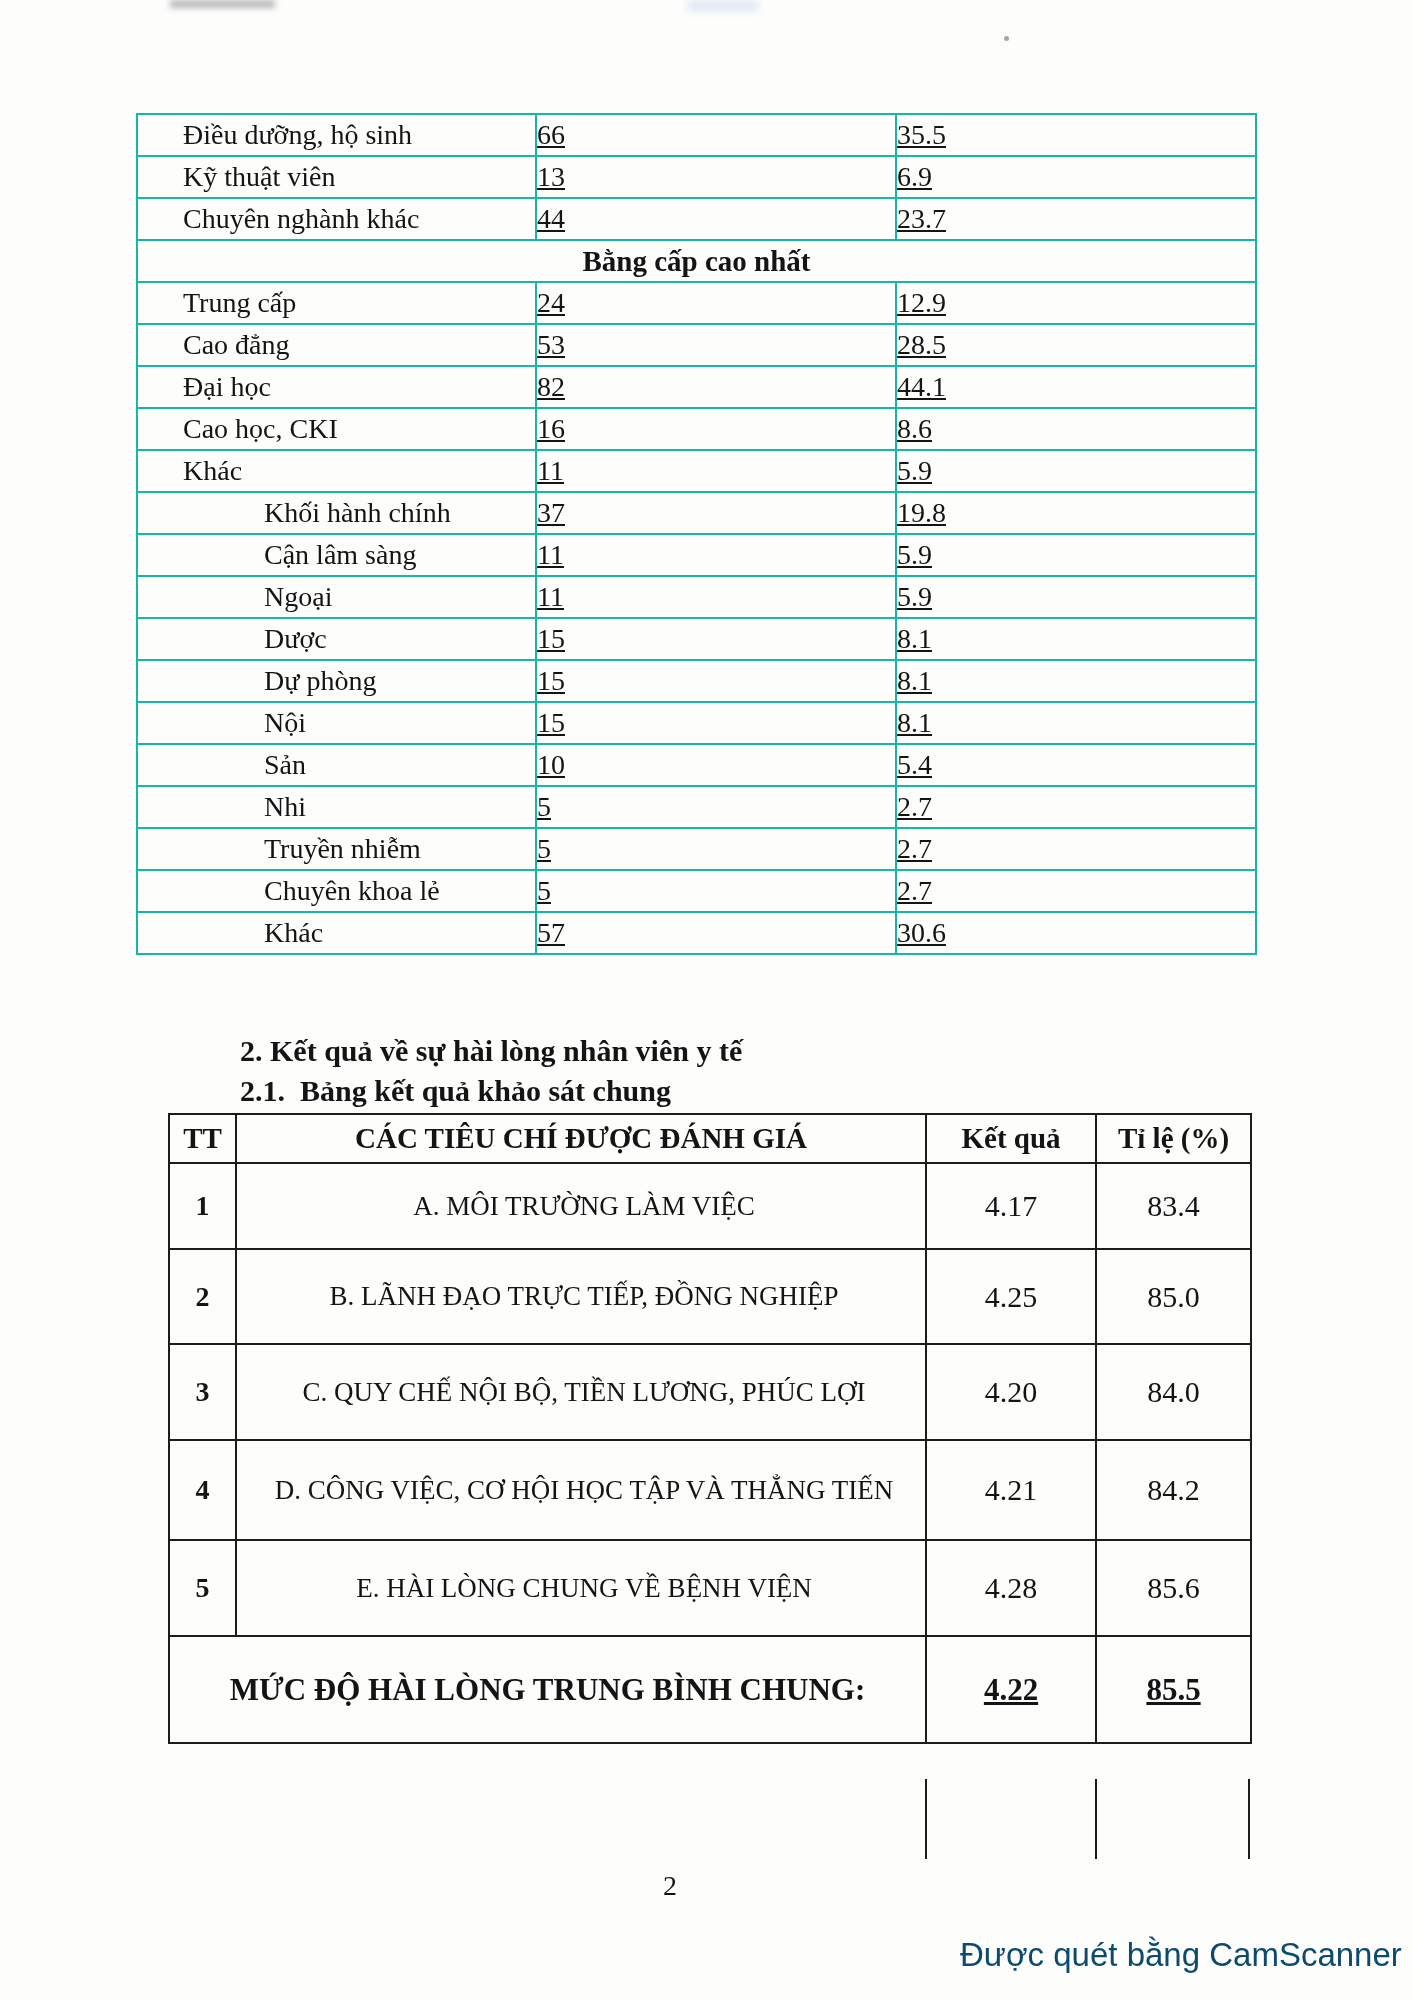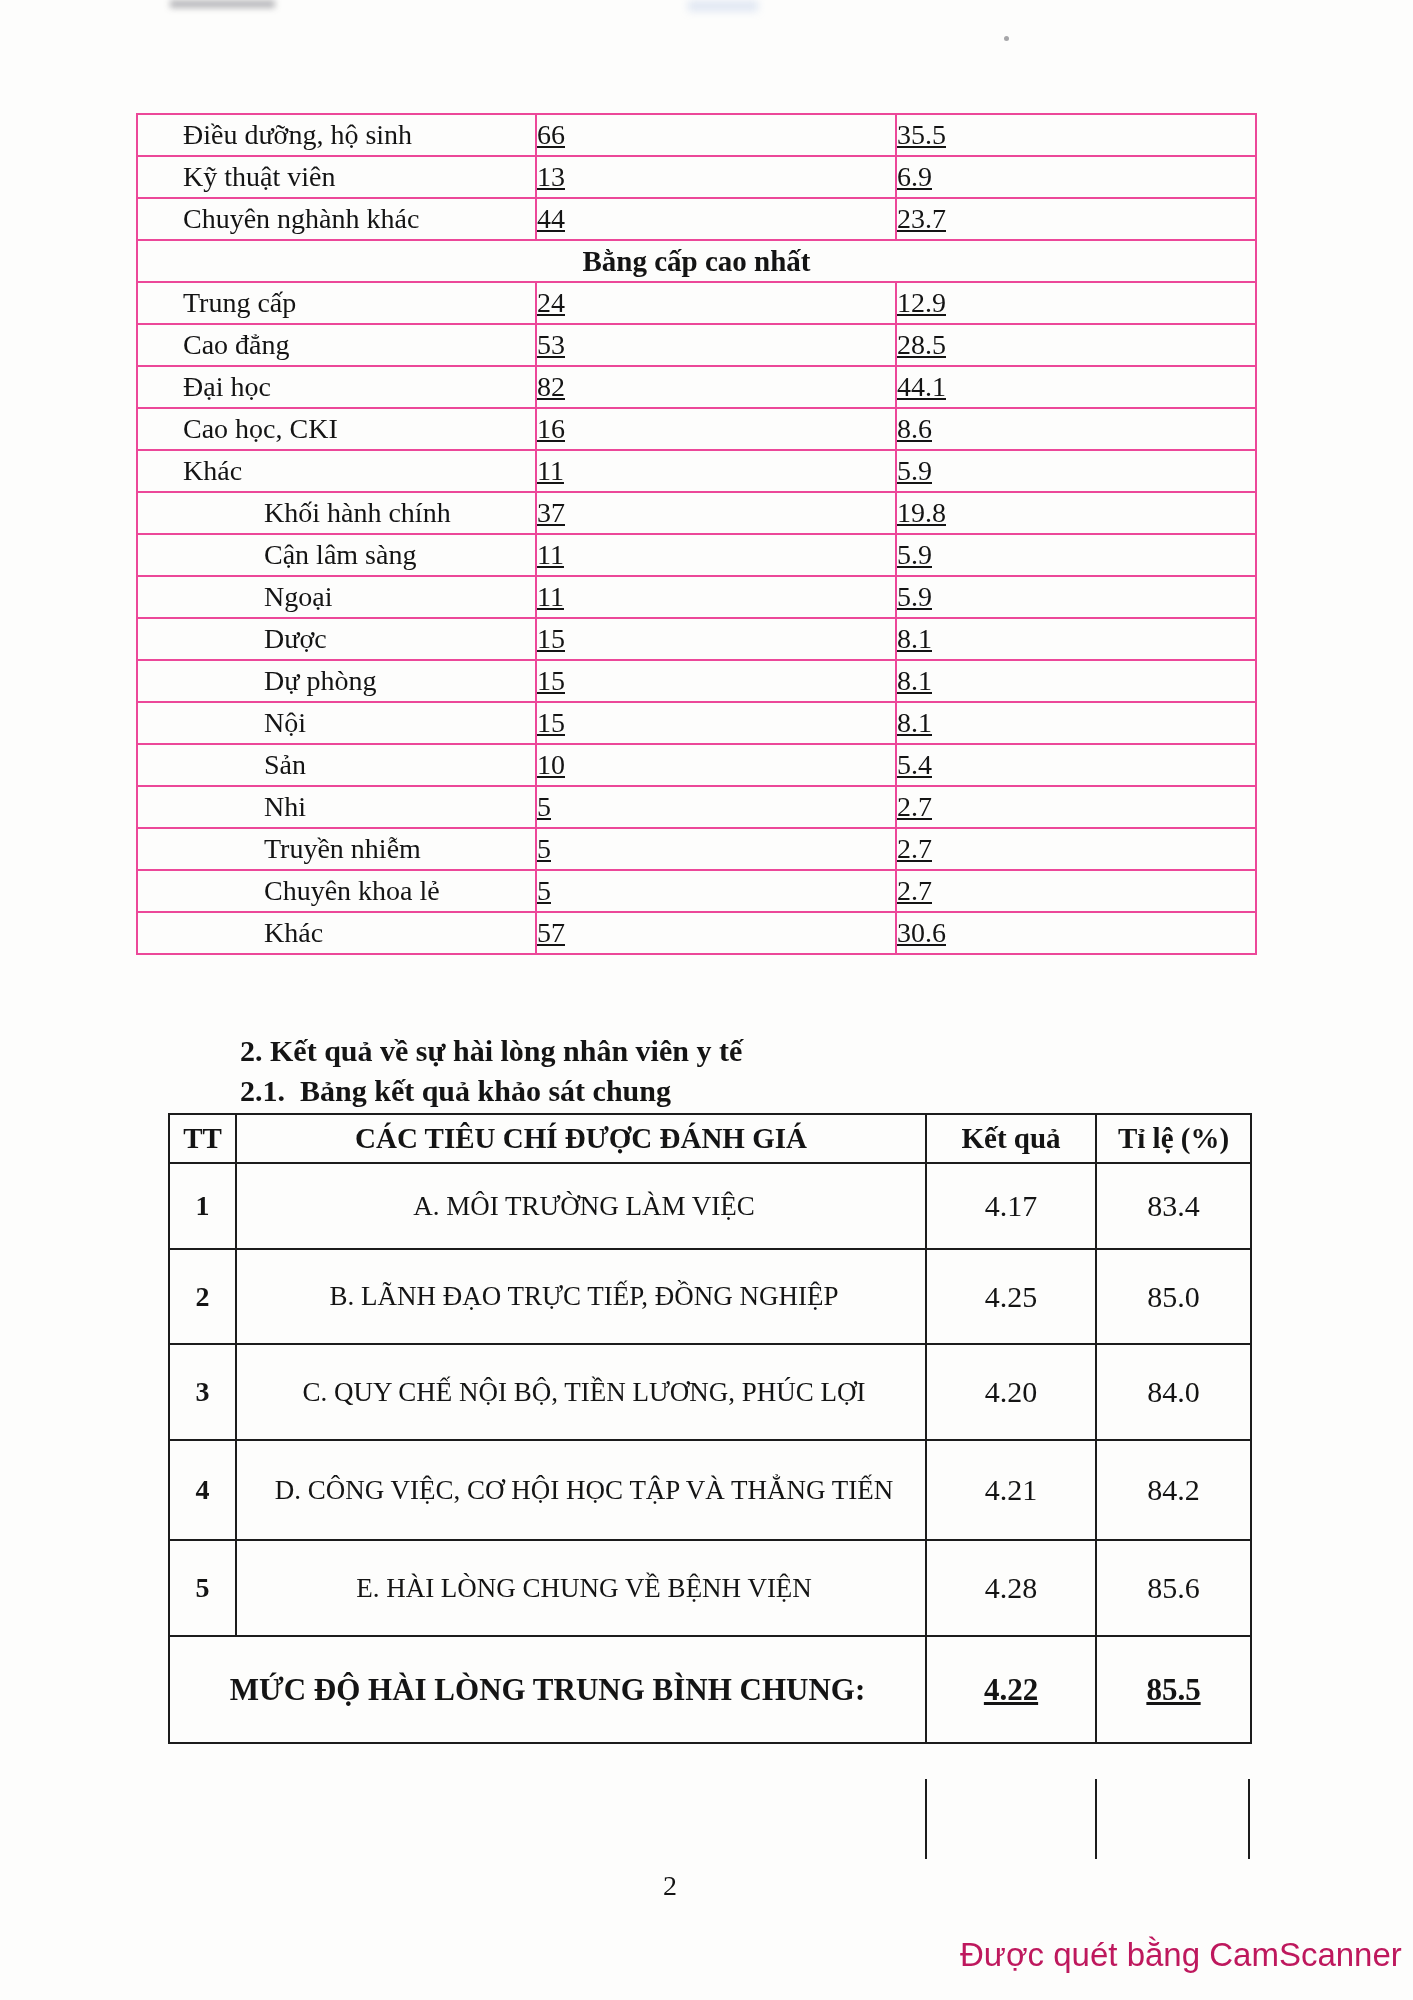--- a/index.html
+++ b/index.html
@@ -11,21 +11,21 @@
   
   .smudge-tl{position:absolute;left:170px;top:0;width:105px;height:8px;
     background:rgba(55,55,65,.35);filter:blur(3px);}
   .smudge-blue{position:absolute;left:688px;top:1px;width:70px;height:10px;
     background:rgba(140,170,220,.28);filter:blur(4px);}
   .dot-tr{position:absolute;left:1004px;top:36px;width:5px;height:5px;border-radius:50%;
     background:rgba(95,95,100,.55);filter:blur(.5px);}
   
   .t1{position:absolute;left:136px;top:113px;width:1119px;
     border-collapse:collapse;table-layout:fixed;}
-  .t1 td{border:2px solid #ec4899;height:40px;font-size:28px;
+  .t1 td{border:2px solid #14b8a6;height:40px;font-size:28px;
     padding:0;overflow:hidden;white-space:nowrap;vertical-align:middle;}
   .t1 td.lbl{padding-left:45px;}
   .t1 td.lbl.ind{padding-left:126px;}
   .t1 td.num{text-decoration:underline;}
   .t1 td.sec-c{text-align:center;font-weight:bold;font-size:29px;}
   .t1 td.sec-l{padding-left:45px;font-weight:bold;font-size:29px;}
   
   .headings{position:absolute;left:240px;top:1031px;font-family:Liberation Serif, serif;}
   .headings .h{font-weight:bold;font-size:30px;line-height:40px;white-space:pre-wrap;}
   
@@ -39,21 +39,21 @@
   .t2 td.total-lbl{font-size:31px;font-weight:bold;text-align:center;}
   .t2 td.total-val{font-size:31px;font-weight:bold;text-align:center;text-decoration:underline;}
   
   .vext{position:absolute;width:2px;height:80px;top:1779px;background:#1c1c1c;}
   .vx1{left:925px;}.vx2{left:1095px;}.vx3{left:1248px;}
   
   .page-num{position:absolute;left:640px;top:1870px;width:60px;
     text-align:center;font-size:28px;}
   .watermark{position:absolute;left:960px;top:1936px;width:420px;
     font-family:"Liberation Sans", sans-serif;font-size:33px;font-weight:500;
-    color:#be185d;text-align:right;white-space:nowrap;}
+    color:#0c4a6e;text-align:right;white-space:nowrap;}
 </style>
 </head>
 <body>
 
 <div class="page">
 
   <div class="smudge-tl"></div>
   <div class="smudge-blue"></div>
   <div class="dot-tr"></div>
 

